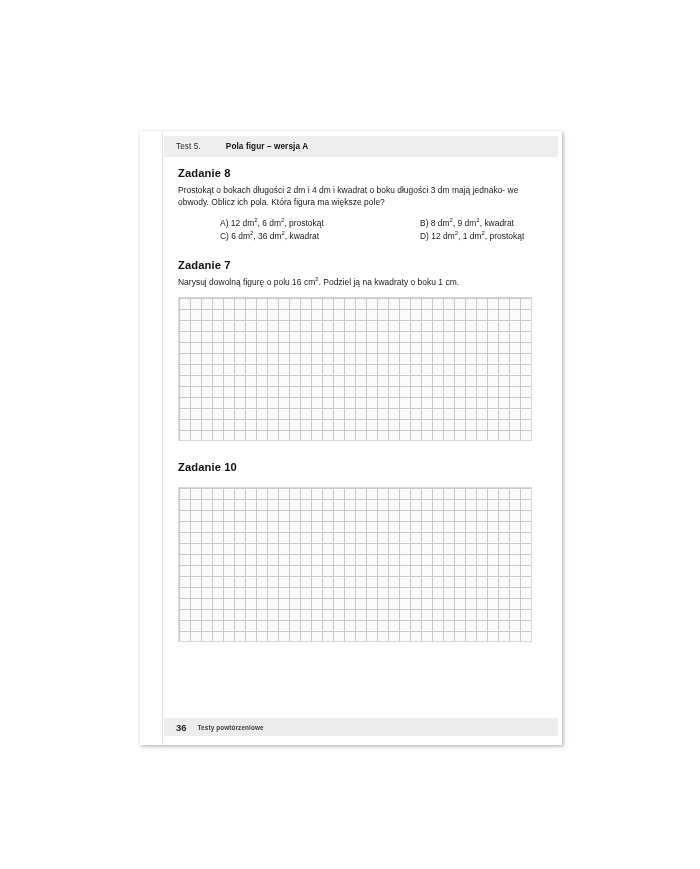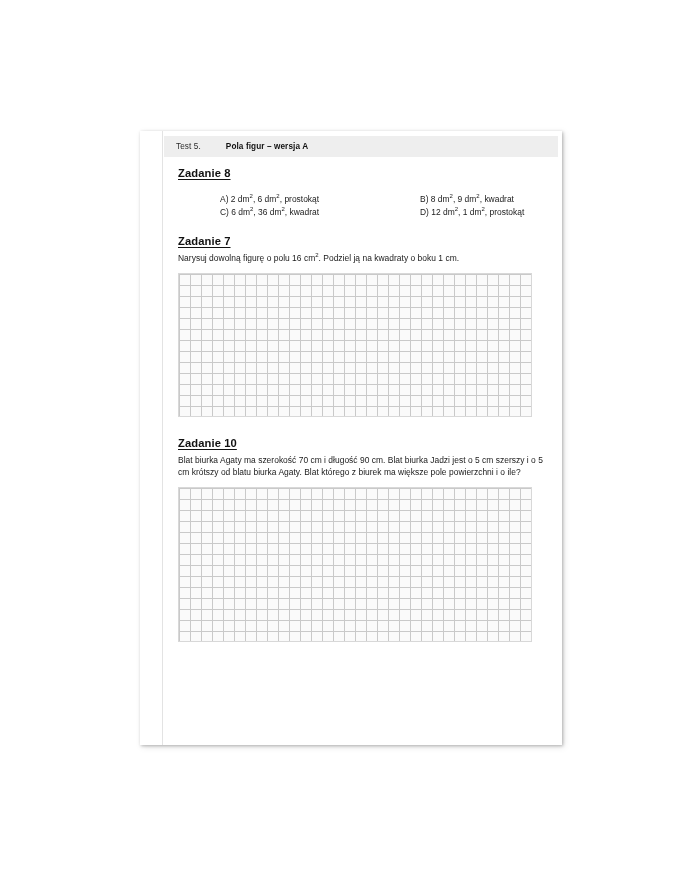--- a/index.html
+++ b/index.html
@@ -81,21 +81,20 @@
     position: absolute;
     left: 14px;
     top: 32px;
     width: 368px;
   }
 
   .task-heading {
     font-size: 11.2px;
     font-weight: bold;
     color: #111111;
-    text-decoration: underline;
     text-underline-offset: 2px;
     letter-spacing: 0.1px;
     margin: 0 0 5px 0;
     display: inline-block;
   }
   .task-block { margin-bottom: 0; }
 
   .task-text {
     font-size: 8.45px;
     line-height: 1.42;
@@ -186,24 +185,28 @@
     <div id="running-header">
       <span class="hdr-test">Test 5.</span>
       <span class="hdr-title">Pola figur – wersja A</span>
     </div>
 
     <div id="body-area">
 
       <div class="task-block">
         <div class="task-heading">Zadanie 8</div>
 
+        <p class="task-text">
+          <span>Prostokąt o bokach długości 2 dm i 4 dm i kwadrat o boku długości 3 dm mają jednako-</span>
+          <span>we obwody. Oblicz ich pola. Która figura ma większe pole?</span>
+        </p>
 
         <div class="options-grid">
           <div class="option">
-            <span>A) 2 dm</span><sup>2</sup><span>, 6 dm</span><sup>2</sup><span>, prostokąt</span>
+            <span>A) 12 dm</span><sup>2</sup><span>, 6 dm</span><sup>2</sup><span>, prostokąt</span>
           </div>
           <div class="option">
             <span>B) 8 dm</span><sup>2</sup><span>, 9 dm</span><sup>2</sup><span>, kwadrat</span>
           </div>
           <div class="option">
             <span>C) 6 dm</span><sup>2</sup><span>, 36 dm</span><sup>2</sup><span>, kwadrat</span>
           </div>
           <div class="option">
             <span>D) 12 dm</span><sup>2</sup><span>, 1 dm</span><sup>2</sup><span>, prostokąt</span>
           </div>
@@ -218,26 +221,25 @@
         <p class="task-text"><span>Narysuj dowolną figurę o polu 16 cm</span><sup>2</sup><span>. Podziel ją na kwadraty o boku 1 cm.</span></p>
 
         <div id="grid-zadanie-9" class="answer-grid"></div>
       </div>
 
       <div class="gap-md"></div>
 
       <div class="task-block">
         <div class="task-heading">Zadanie 10</div>
 
-        <p class="task-text">
-          <span>Blat biurka Agaty ma szerokość 70 cm i długość 90 cm. Blat biurka Jadzi jest o 5 cm</span>
-          <span>szerszy i o 5 cm krótszy od blatu biurka Agaty. Blat którego z biurek ma większe pole</span>
-          <span>powierzchni i o ile?</span>
-        </p>
 
         <div id="grid-zadanie-10" class="answer-grid"></div>
       </div>
 
     </div>
 
+    <div id="page-footer">
+      <span class="footer-pageno">36</span>
+      <span class="footer-label">Testy powtórzeniowe</span>
+    </div>
 
   </div>
 </div>
 
 </body></html>

